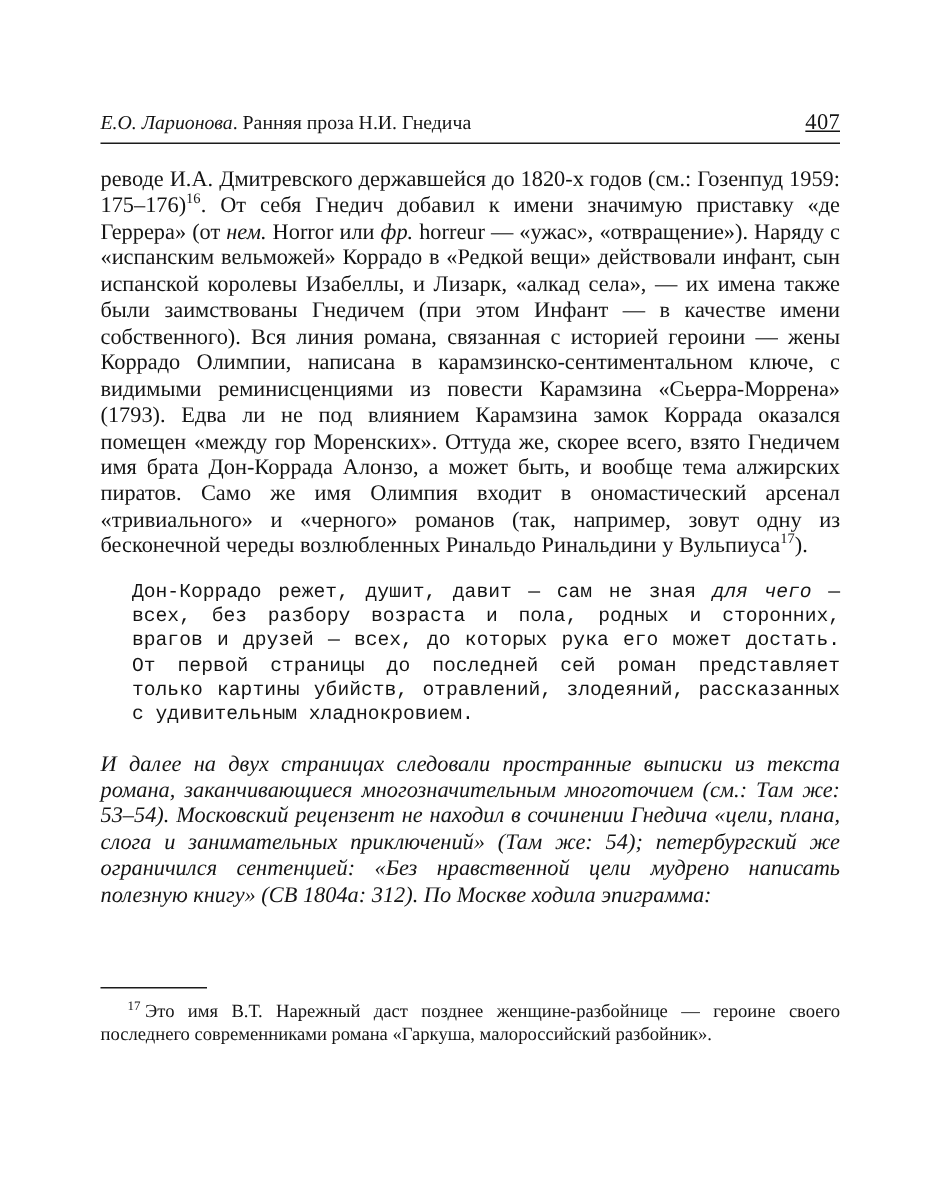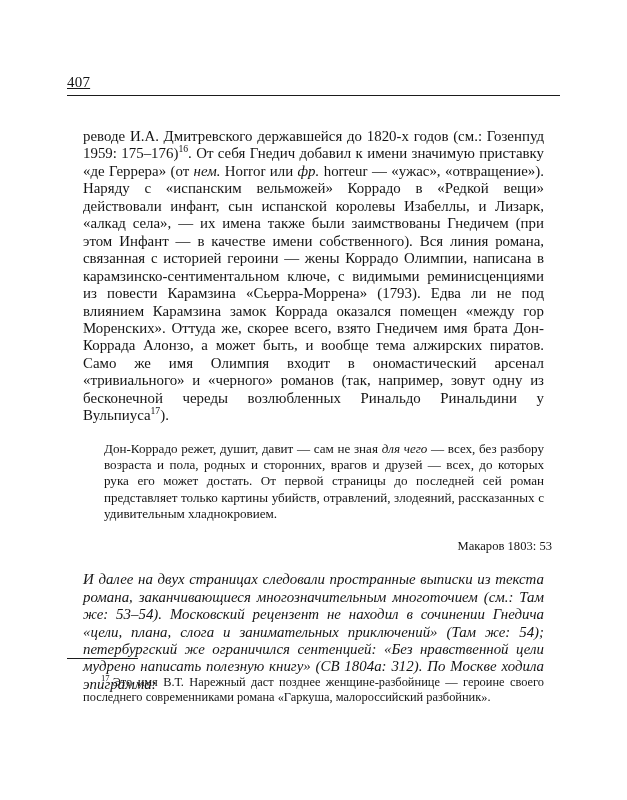--- a/index.html
+++ b/index.html
@@ -55,21 +55,21 @@
 
   
   .textblock {
     position: absolute;
     left: 67px;
     top: 112px;
     width: 493px;
   }
 
   p {
-    margin: 16px;
+    margin: 0;
     font-size: 14.9px;
     line-height: 17.45px;
     text-align: justify;
     text-justify: inter-word;
     hyphens: manual;
   }
   p.indent {
     text-indent: 24px;
   }
 
@@ -81,20 +81,21 @@
 
   i, .ital {
     font-style: italic;
   }
 
   
   .quote {
     margin-top: 13px;
     margin-left: 21px;
     width: 472px;
+    font-family: Liberation Mono, monospace;
   }
   .quote p {
     font-size: 13.1px;
     line-height: 16.3px;
     text-align: justify;
   }
   .quote-source {
     margin-top: 14px;
     text-align: right;
     font-size: 12.6px;
@@ -135,32 +136,32 @@
   .fn-marker {
     margin-right: 3px;
   }
 </style>
 </head>
 <body>
 
 <div class="page">
 
   <div class="running-head">
+    <div class="running-head-title"><span class="author">Е.О. Ларионова</span><span>.</span><span> Ранняя проза Н.И. Гнедича</span></div>
     <div class="running-head-folio">407</div>
   </div>
   <div class="head-rule"></div>
 
   <div class="textblock">
 
     <p><span>реводе И.А. Дмитревского державшейся до 1820-х годов (см.: Гозенпуд 1959: 175–176)</span><sup>16</sup><span>. От себя Гнедич добавил к имени значимую приставку «де Геррера» (от </span><i>нем.</i><span> Horror или </span><i>фр.</i><span> horreur — «ужас», «отвращение»). Наряду с «испанским вельможей» Коррадо в «Редкой вещи» действовали инфант, сын испанской королевы Изабеллы, и Лизарк, «алкад села», — их имена также были заимствованы Гнедичем (при этом Инфант — в качестве имени собственного). Вся линия романа, связанная с историей героини — жены Коррадо Олимпии, написана в карамзинско-сентиментальном ключе, с видимыми реминисценциями из повести Карамзина «Сьерра-Моррена» (1793). Едва ли не под влиянием Карамзина замок Коррада оказался помещен «между гор Моренских». Оттуда же, скорее всего, взято Гнедичем имя брата Дон-Коррада Алонзо, а может быть, и вообще тема алжирских пиратов. Само же имя Олимпия входит в ономастический арсенал «тривиального» и «черного» романов (так, например, зовут одну из бесконечной череды возлюбленных Ринальдо Ринальдини у Вульпиуса</span><sup>17</sup><span>).</span></p>
 
 
     <div class="quote">
       <p><span>Дон-Коррадо режет, душит, давит — сам не зная </span><i>для чего</i><span> — всех, без разбору возраста и пола, родных и сторонних, врагов и друзей — всех, до которых рука его может достать. От первой страницы до последней сей роман представляет только картины убийств, отравлений, злодеяний, рассказанных с удивительным хладнокровием.</span></p>
-      <div class="quote-source">Макаров 1803: 53</div>
     </div>
 
     <p class="after-quote">И далее на двух страницах следовали пространные выписки из текста романа, заканчивающиеся многозначительным многоточием (см.: Там же: 53–54). Московский рецензент не находил в сочинении Гнедича «цели, плана, слога и занимательных приключений» (Там же: 54); петербургский же ограничился сентенцией: «Без нравственной цели мудрено написать полезную книгу» (СВ 1804а: 312). По Москве ходила эпиграмма:</p>
 
   </div>
 
   <div class="footnotes">
     <div class="fn-rule"></div>
     <p><sup class="fn-marker">17</sup><span>Это имя В.Т. Нарежный даст позднее женщине-разбойнице — героине своего последнего современниками романа «Гаркуша, малороссийский разбойник».</span></p>
   </div>

